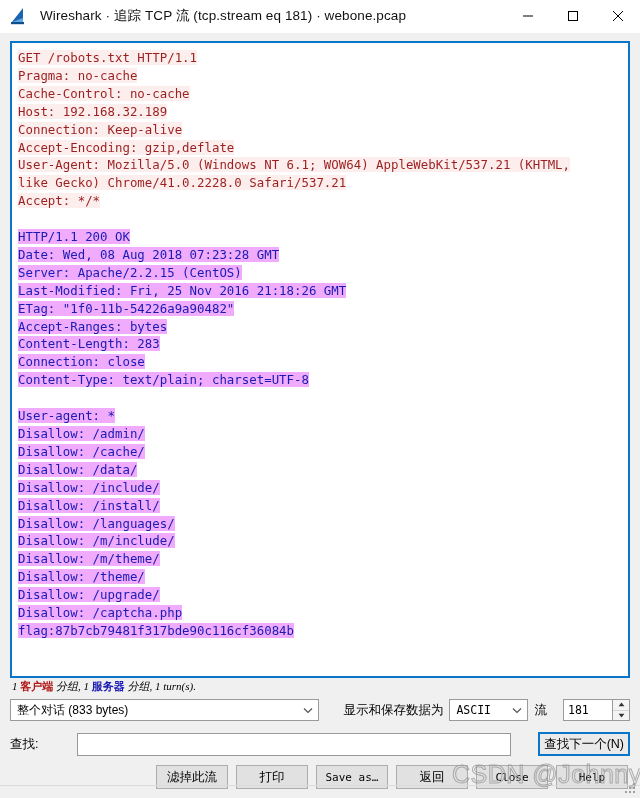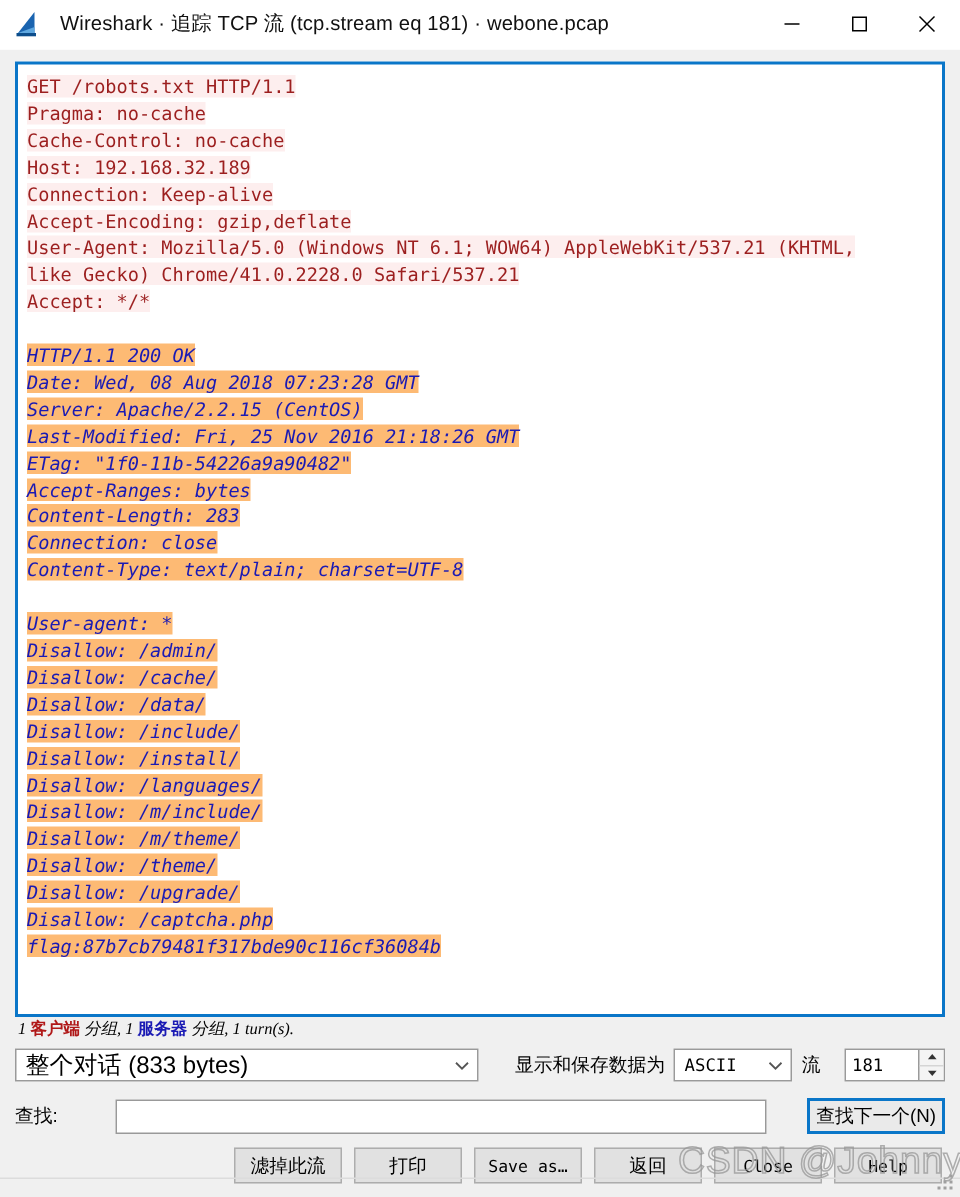--- a/index.html
+++ b/index.html
@@ -69,21 +69,21 @@
   }
   .stream-text {
     font-family: "DejaVu Sans Mono", "Liberation Mono", monospace;
     font-size: 12.4px;
     line-height: 17.9px;
     white-space: pre;
     margin: 0;
   }
   .stream-text span { white-space: pre; }
   .req  { color: #9c1f1f; background: #fdeeee; }
-  .resp { color: #1a1ab4; background: #fdba74; font-style: italic; }
+  .resp { color: #1a1ab4; background: #f0abfc; }
   .blank { display: block; height: 17.9px; }
 
   
   .bottom {
     padding: 0 10px;
     box-sizing: border-box;
   }
   .status-line {
     font-family: "Liberation Serif", serif;
     font-style: italic;
@@ -107,21 +107,21 @@
     border: 1px solid #9a9a9a;
     background: #ffffff;
     display: flex;
     align-items: center;
     box-sizing: border-box;
     padding: 0 4px 0 6px;
     font-size: 12px;
     color: #000;
   }
   .combo-convo { width: 336px; }
-  .combo-convo .combo-label { font-size: 16px; }
+  .combo-convo .combo-label { font-size: 12px; }
   .combo .caret {
     margin-left: auto;
     width: 12px;
     display: flex;
     align-items: center;
     justify-content: center;
   }
   .combo-mono {
     font-family: "DejaVu Sans Mono", "Liberation Mono", monospace;
     font-size: 11.5px;

